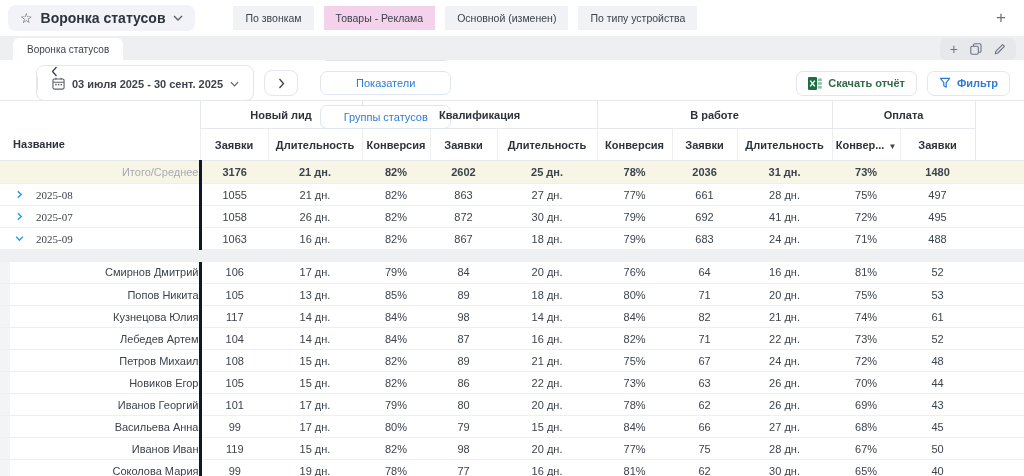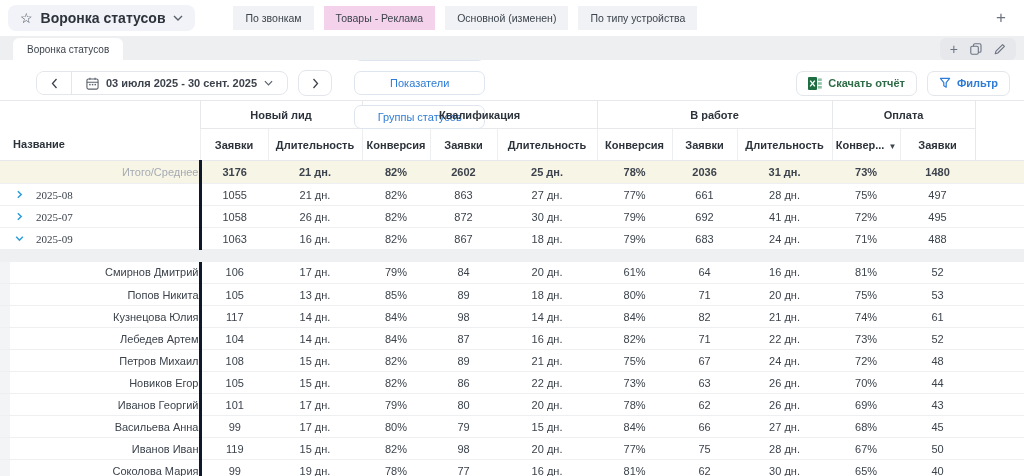--- a/index.html
+++ b/index.html
@@ -25,21 +25,21 @@
 
   
   .tabstrip { height:24px; background:#edeff1; display:flex; align-items:flex-end; padding:0 10px 0 13px; position:relative; }
   .page-tab { background:#fff; border-radius:6px 6px 0 0; padding:6px 14px 5px; font-size:10px; color:#3c434c; cursor:pointer; }
   .strip-actions { position:absolute; right:8px; top:2px; display:flex; align-items:center; gap:12px; background:#e6e8ec; border-radius:6px; padding:4px 10px; }
   .strip-actions .sicon { display:flex; align-items:center; cursor:pointer; }
   .strip-actions .plus-sm { font-size:14px; color:#6b7280; line-height:1; cursor:pointer; }
 
   
   .toolbar { height:40px; background:#fff; display:flex; align-items:center; padding:6px 14px 0 36px; gap:10px; }
-  .date-group { display:flex; align-items:stretch; border:1px solid #e3e6ea; border-radius:8px; overflow:hidden; height:24px; }
+  .date-group { display:flex; align-items:stretch; border:1px solid #e3e6ea; border-radius:8px; overflow:hidden; height:36px;flex-direction:column; }
   .nav-seg { display:flex; align-items:center; justify-content:center; width:34px; cursor:pointer; background:#fff; border:none; }
   .date-seg { display:flex; align-items:center; gap:7px; padding:0 14px; border-left:1px solid #e3e6ea; cursor:pointer; }
   .date-seg .dtxt { font-weight:600; color:#3c434c; font-size:11px; white-space:nowrap; }
   .next-btn { width:34px; height:26px; border:1px solid #e3e6ea; border-radius:8px; background:#fff; display:flex; align-items:center; justify-content:center; cursor:pointer; }
   .tb-group { display:flex; gap:10px; margin-left:12px;flex-direction:column; }
   .tbtn { border:1px solid #dfe5ef; background:#fff; color:#2e7cd6; border-radius:7px; padding:5px 12px; font-size:11px; cursor:pointer; white-space:nowrap; font-family:inherit; }
   .right-actions { display:flex; gap:10px; }
   .act-btn { display:flex; align-items:center; gap:6px; border:1px solid #e3e6ea; background:#fff; border-radius:7px; padding:5px 11px; font-size:11px; cursor:pointer; font-family:inherit; }
   .act-btn.download span { color:#2e6b46; font-weight:600;text-align:right; }
   .act-btn.filter span { color:#2e7cd6; font-weight:600; }
@@ -284,21 +284,21 @@
         <tr class="gap">
           <td colspan="12"></td>
         </tr>
         <tr class="detail">
           <td class="name-cell">Смирнов Дмитрий</td>
           <td>106</td>
           <td>17 дн.</td>
           <td>79%</td>
           <td>84</td>
           <td>20 дн.</td>
-          <td>61%</td>
+          <td>76%</td>
           <td>64</td>
           <td>16 дн.</td>
           <td>81%</td>
           <td>52</td>
           <td></td>
         </tr>
         <tr class="detail">
           <td class="name-cell">Попов Никита</td>
           <td>105</td>
           <td>13 дн.</td>

